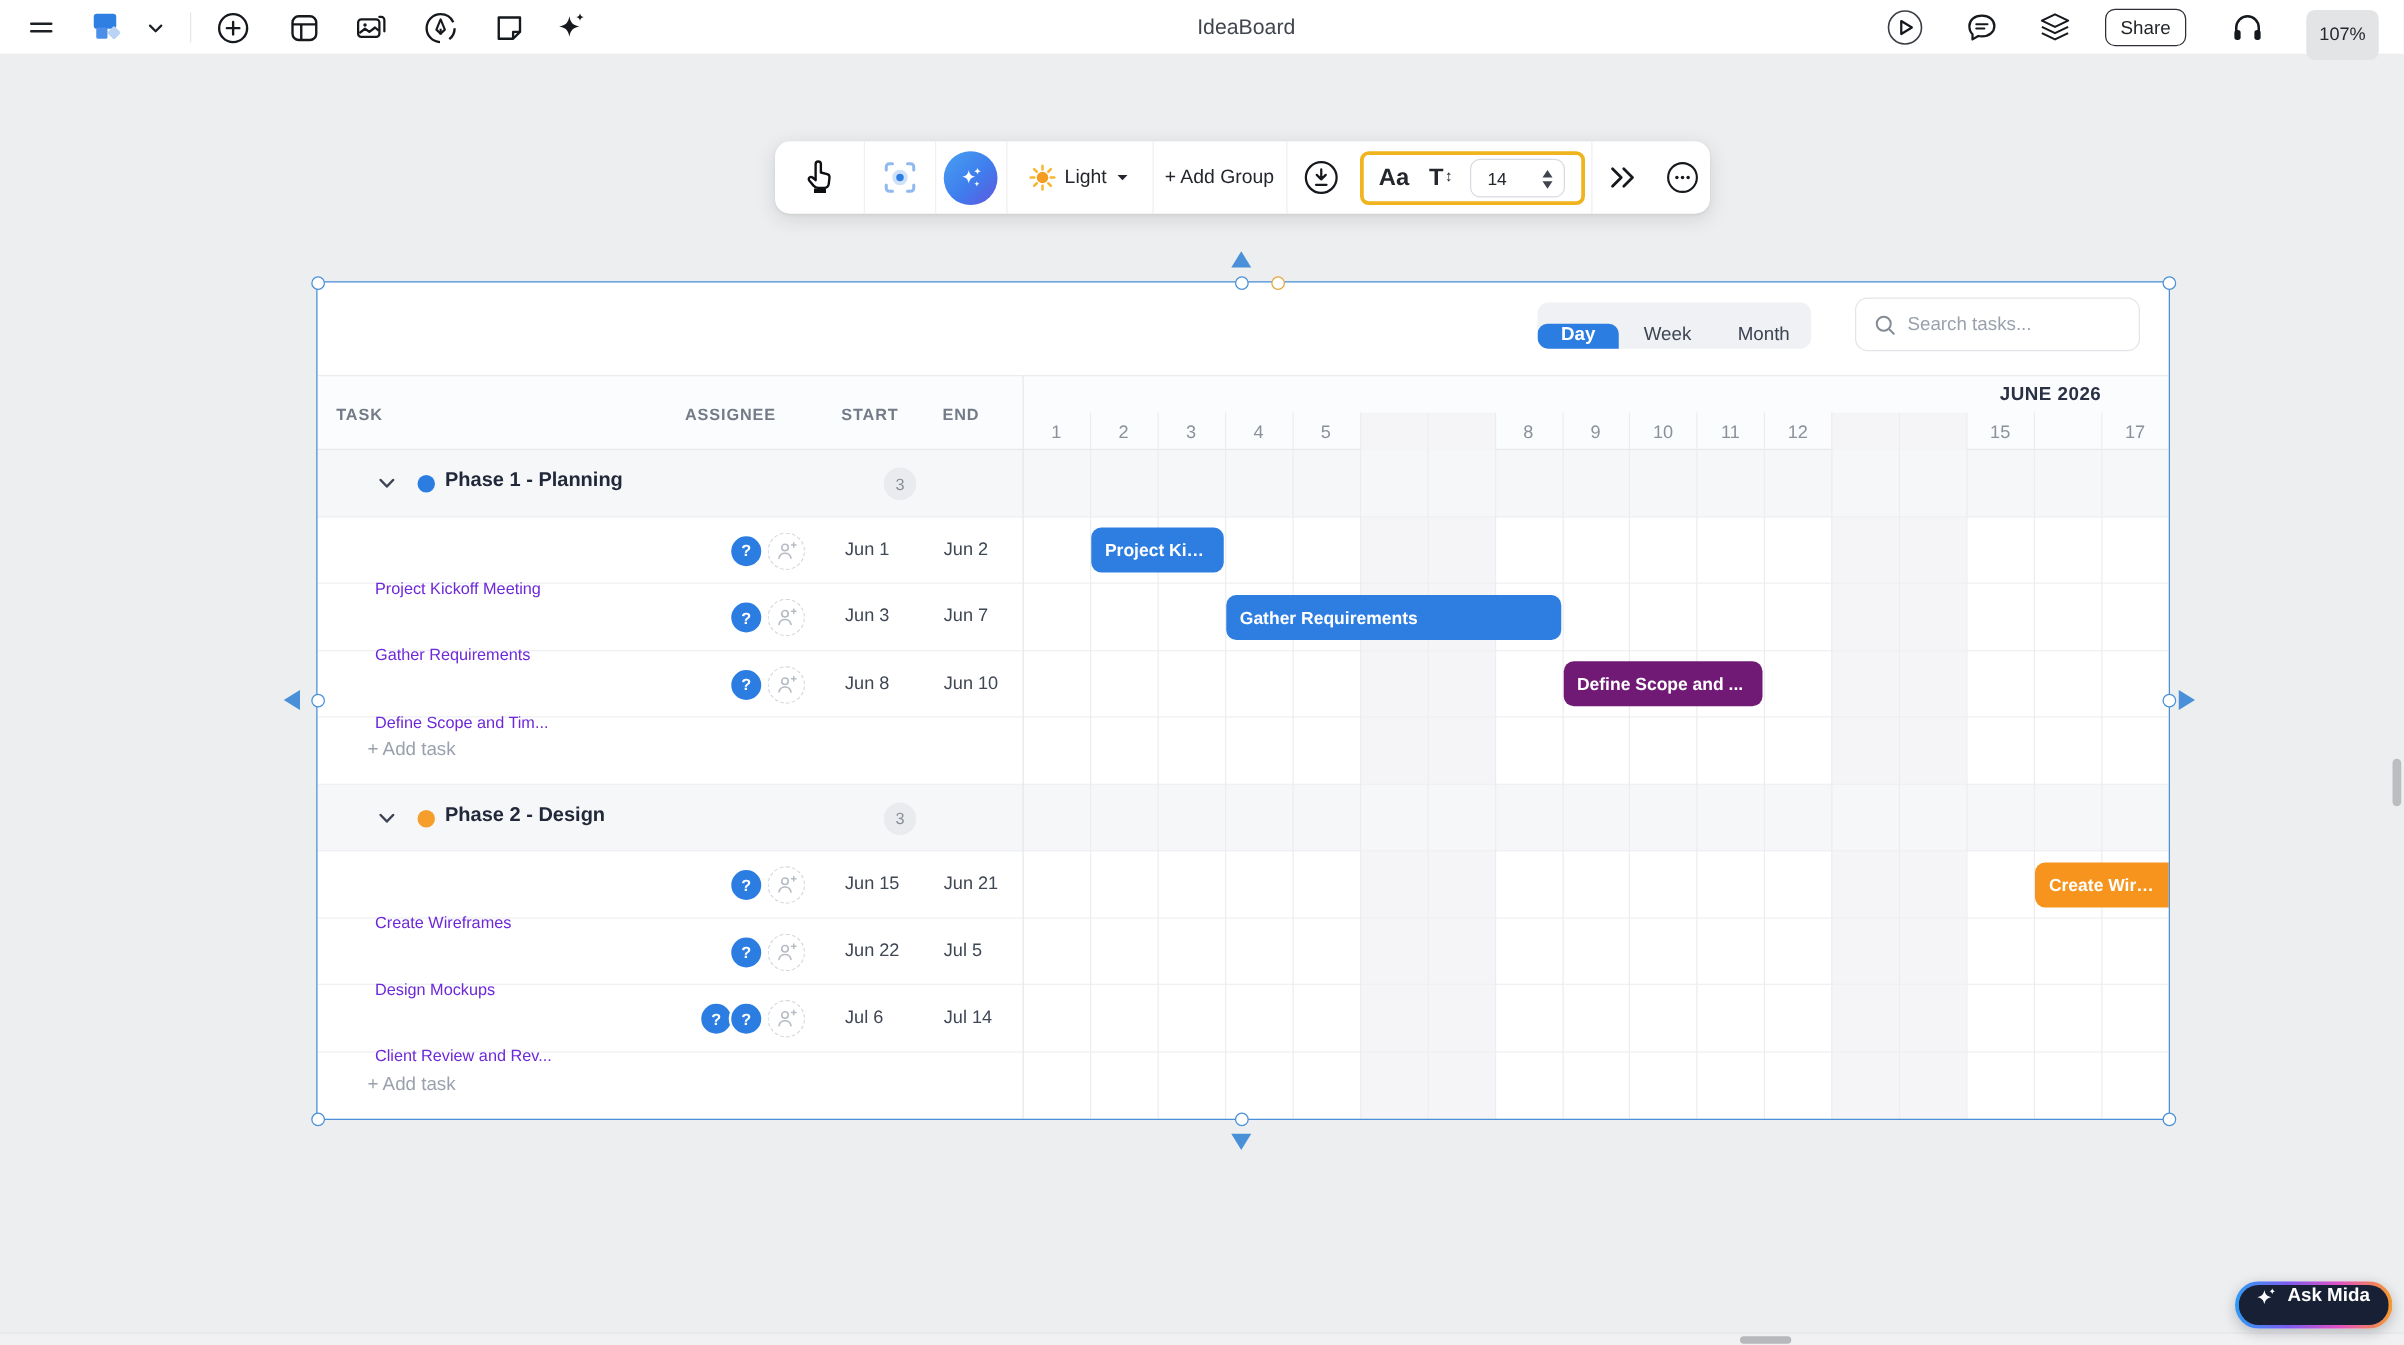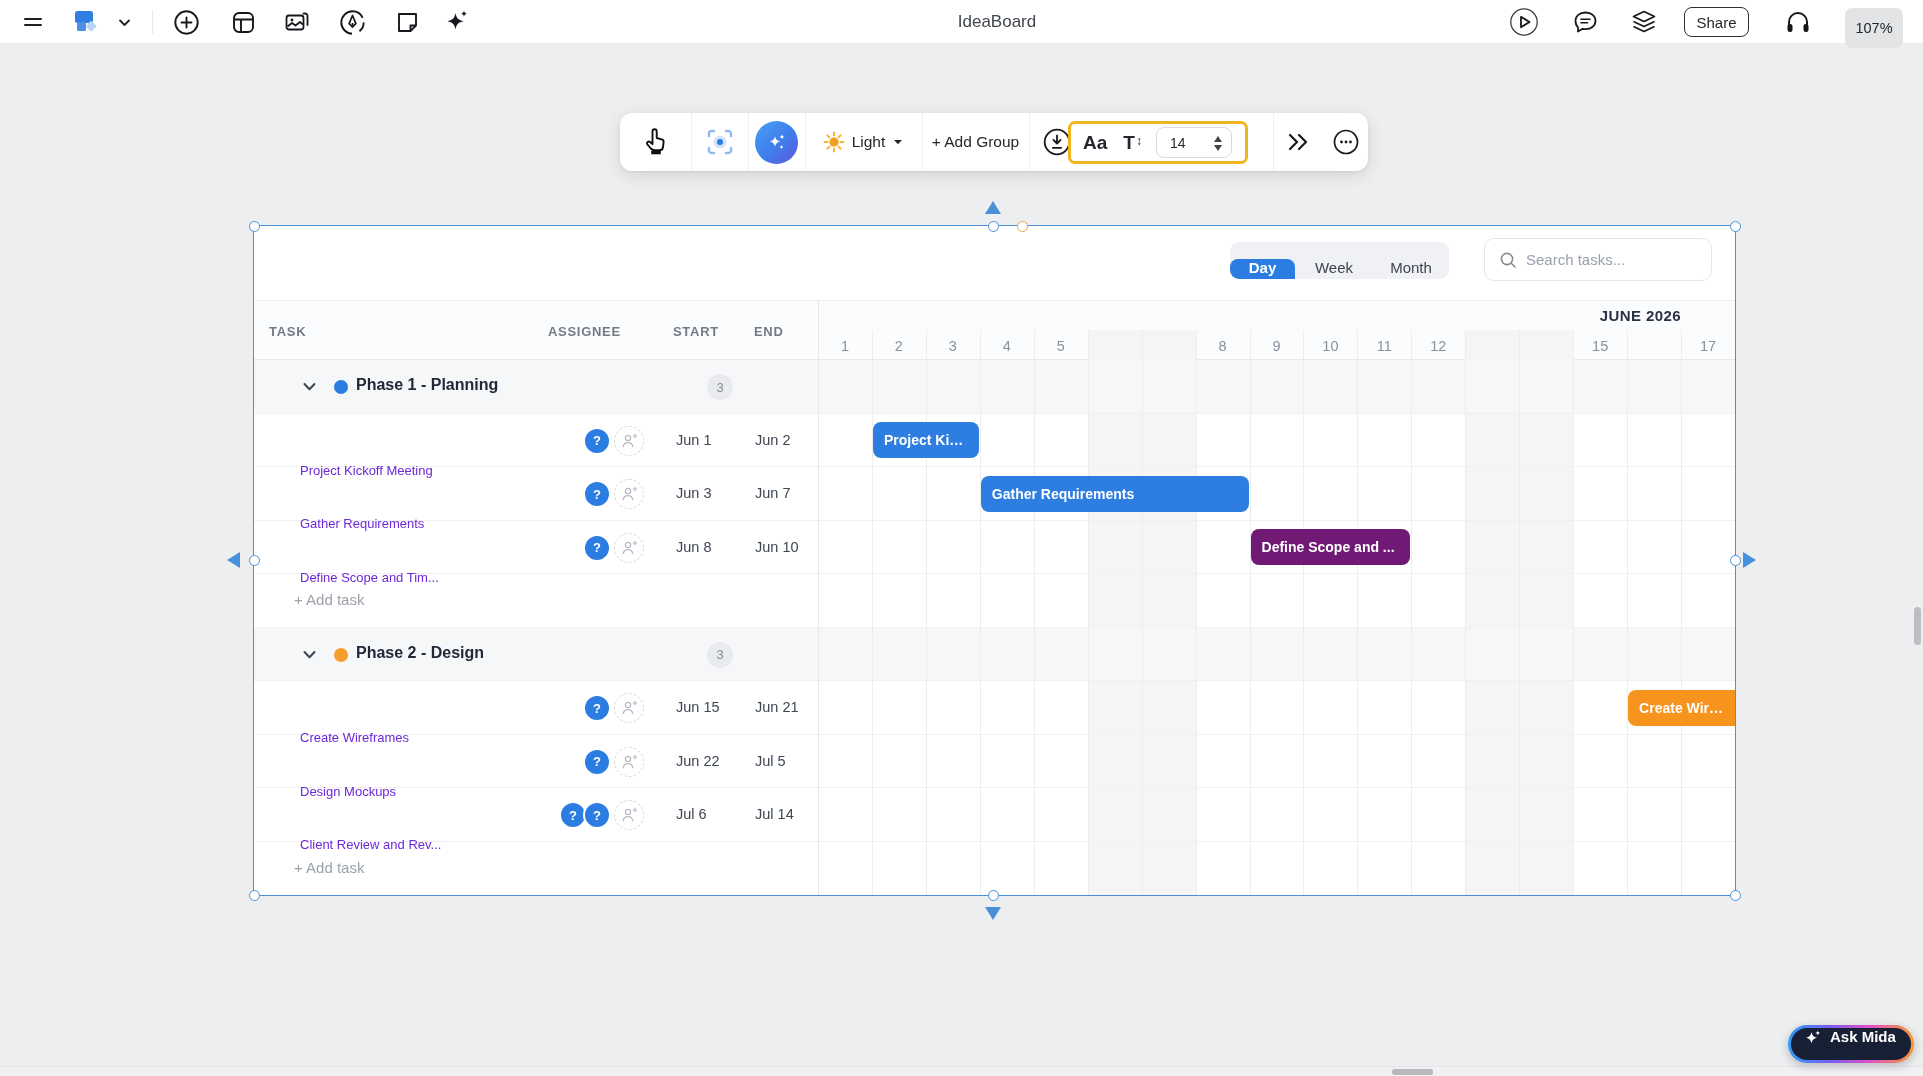--- a/index.html
+++ b/index.html
@@ -14,21 +14,21 @@
   .share-btn { position:absolute; left:1684px; top:7px; width:65px; height:30px; border:1.5px solid #2c2f35; border-radius:8px; background:#fff; display:flex; align-items:center; justify-content:center; font-size:15px; color:#1f2328; font-weight:500; }
   .zoom-pill { position:absolute; left:1845px; top:8px; width:58px; height:40px; background:#e3e4e6; border-radius:7px; display:flex; align-items:center; justify-content:center; font-size:14.5px; color:#24272c; }
 
   
   #toolbar { position:absolute; left:620px; top:113px; width:748px; height:58px; background:#fff; border-radius:12px; box-shadow:0 4px 16px rgba(30,35,50,.13), 0 1px 3px rgba(30,35,50,.08); z-index:30; }
   .tlb-sep { position:absolute; top:0; width:1px; height:58px; background:#f0f0f1; }
   .tlb-cell { position:absolute; top:0; height:58px; display:flex; align-items:center; justify-content:center; }
   .ai-btn { width:43px; height:43px; border-radius:50%; background:linear-gradient(135deg,#47a0f2 0%,#3f7ded 55%,#6156dd 100%); display:flex; align-items:center; justify-content:center; }
   .light-label { font-size:15.5px; color:#23262c; font-weight:500; margin:0 7px 0 7px; }
   .addgroup { font-size:15.5px; color:#23262c; font-weight:500; }
-  .font-box { position:absolute; left:448px; top:8px; width:180px; height:43px; border:3px solid #f0b41f; border-radius:7px; display:flex; align-items:center; }
+  .font-box { position:absolute; left:468px; top:8px; width:180px; height:43px; border:3px solid #f0b41f; border-radius:7px; display:flex; align-items:center; }
   .aa { font-size:19px; font-weight:600; color:#23262c; margin-left:12px; }
   .tt { font-size:19px; font-weight:600; color:#23262c; margin-left:16px; display:flex; align-items:flex-start; }
   .tt .ud { font-size:12px; color:#23262c; margin-left:1px; margin-top:2px; }
   .size-input { position:relative; margin-left:14px; width:76px; height:31px; border:1px solid #d8dbe1; border-radius:8px; display:flex; align-items:center; background:#fff; }
   .size-input .val { font-size:14px; color:#23262c; margin-left:13px; }
   .stepper { position:absolute; right:9px; top:0; height:31px; display:flex; flex-direction:column; justify-content:center; gap:3px; }
   .st-up { width:0; height:0; border-left:4.5px solid transparent; border-right:4.5px solid transparent; border-bottom:6px solid #40444c; }
   .st-dn { width:0; height:0; border-left:4.5px solid transparent; border-right:4.5px solid transparent; border-top:6px solid #40444c; }
 
   

